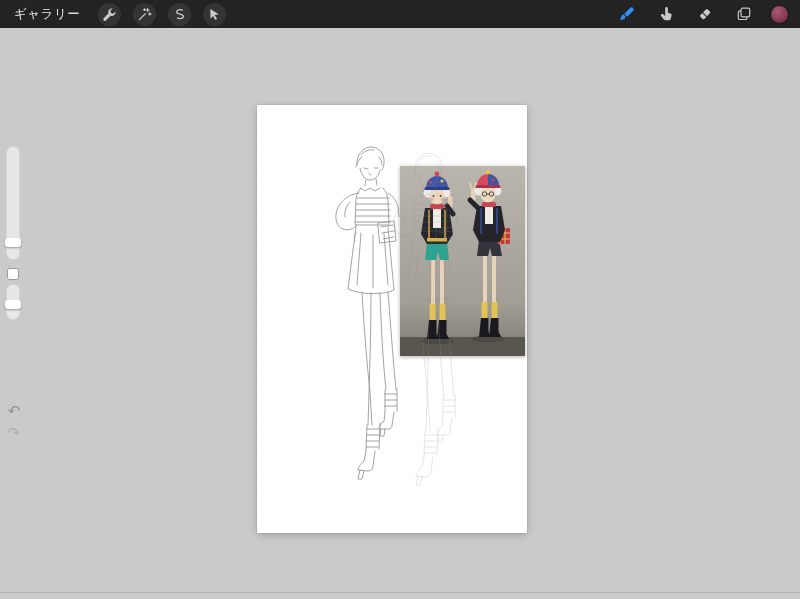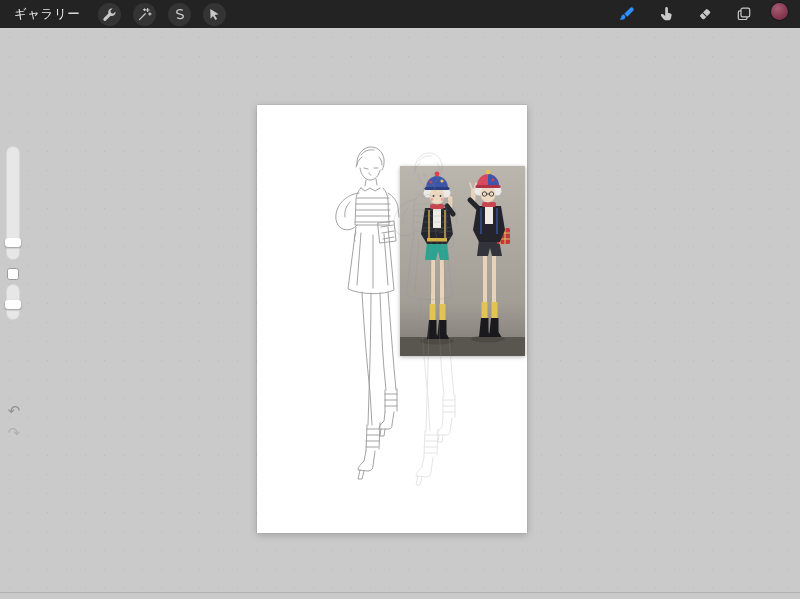--- a/index.html
+++ b/index.html
@@ -4,21 +4,21 @@
 <style>
   * { margin:0; padding:0; box-sizing:border-box; }
   html,body { width:800px; height:599px; overflow:hidden;
               font-family:"Liberation Sans", sans-serif; }
   .app { position:relative; width:800px; height:599px; background:#cacaca; }
 
   
   .topbar { position:absolute; top:0; left:0; width:800px; height:28px;
             background:#232323; display:flex; align-items:center;
             justify-content:space-between; padding:0 12px; z-index:20; }
-  .tb-group { display:flex; }
+  .tb-group { display:flex; align-items:center; }
   .tb-left  { gap:12px; }
   .tb-right { gap:16px; }
   .gallery-btn { background:none; border:none; color:#ececec; font-size:12.5px;
                  padding:0 6px 0 2px; cursor:pointer; letter-spacing:.5px; }
   .icon-btn { width:23px; height:23px; border:none; border-radius:50%;
               background:#343434; display:flex; align-items:center;
               justify-content:center; cursor:pointer; padding:0; }
   .icon-btn.plain { background:transparent; }
   .icon-btn svg { display:block; }
   .swatch-btn { width:17px; height:17px; border:none; border-radius:50%; padding:0;

